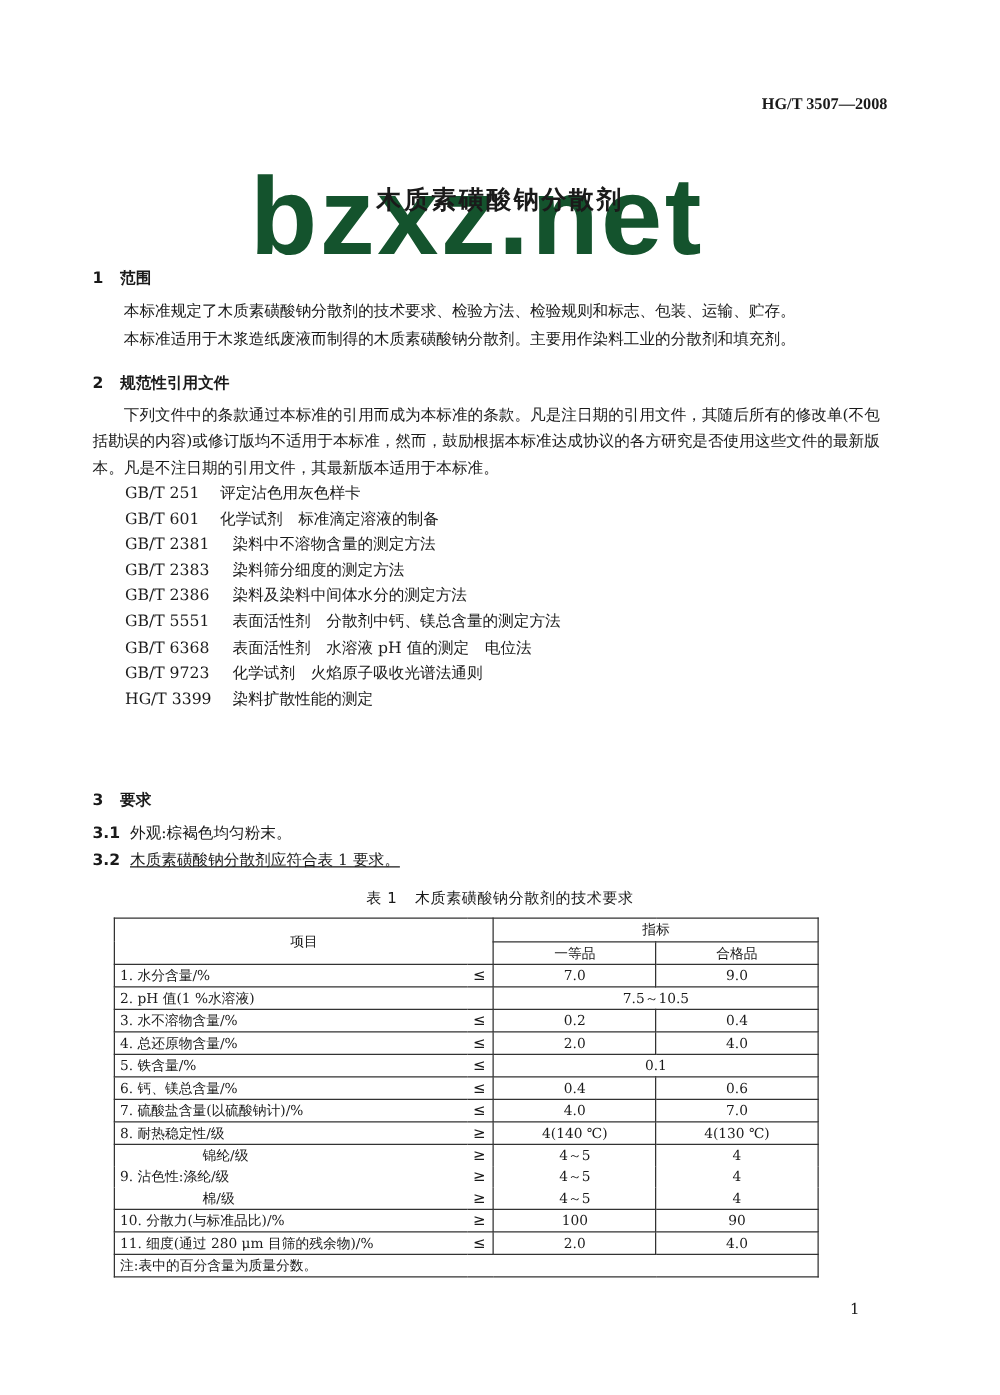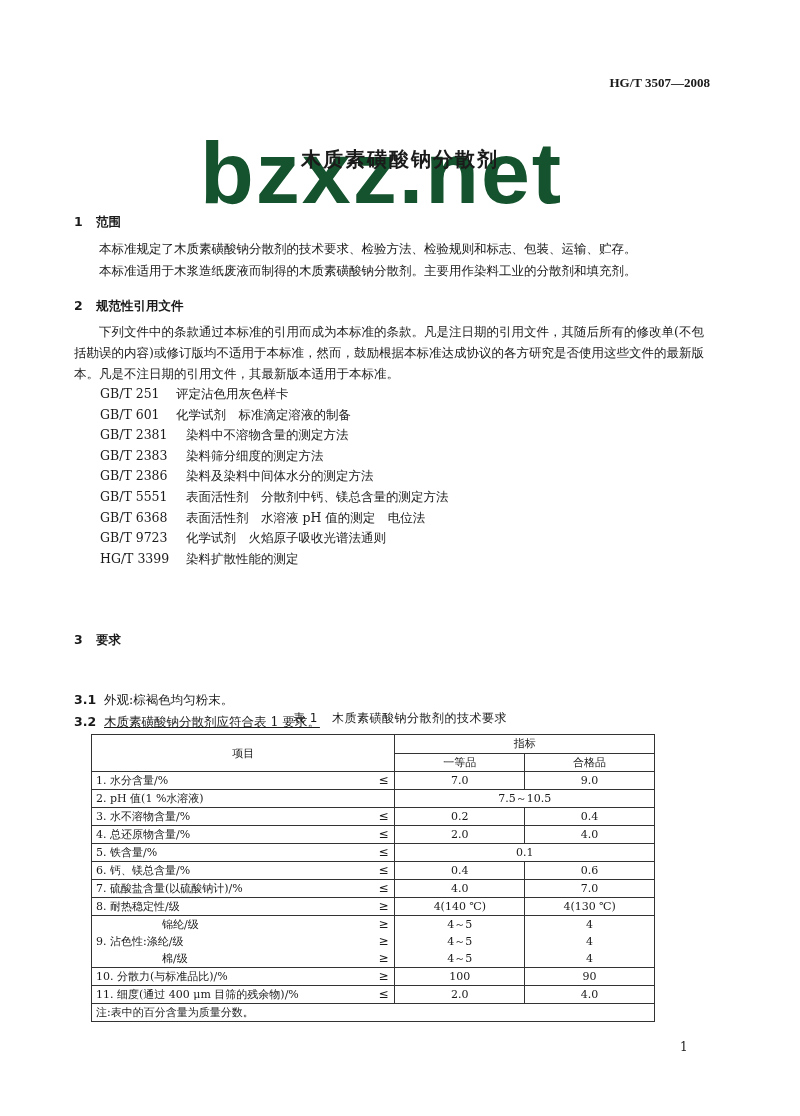--- a/index.html
+++ b/index.html
@@ -26,21 +26,21 @@
   }
   .h1 .num { display: inline-block; width: 22px; }
   .para {
     left: 74px; width: 640px; font-size: 12.5px; line-height: 21px; text-indent: 25px;
   }
   .refs { left: 100px; top: 384px; font-size: 12.5px; line-height: 20.6px; }
   .refs .ref { white-space: nowrap; height: 20.6px; }
   .refs .code { display: inline-block; width: 86px; }
   .refs .code.short { width: 76px; }
   .clause { left: 74px; font-size: 12.5px; line-height: 20px; }
-  .clause .cnum { display: inline-block; width: 30px; font-family: "DejaVu Sans", sans-serif; font-weight: bold; margin-top: 34px; }
+  .clause .cnum { display: inline-block; width: 30px; font-family: "DejaVu Sans", sans-serif; font-weight: bold; }
   .tbl-caption {
     left: 0; top: 710px; width: 800px; text-align: center;
     font-family: "DejaVu Sans", sans-serif; font-weight: normal; font-size: 12px; letter-spacing: 0.5px;
   }
   .tbl-caption .tno { margin-right: 14px; }
   table.spec {
     position: absolute; left: 91px; top: 734px; width: 564px;
     border-collapse: collapse; font-size: 11px; border: 1.6px solid #222;
   }
   table.spec td, table.spec th {
@@ -188,21 +188,21 @@
     <td class="val">4</td>
   </tr>
 
   <tr>
     <td class="item">10. 分散力(与标准品比)/%</td>
     <td class="sym">≥</td>
     <td class="val">100</td>
     <td class="val">90</td>
   </tr>
   <tr>
-    <td class="item">11. 细度(通过 400 μm 目筛的残余物)/%</td>
+    <td class="item">11. 细度(通过 280 μm 目筛的残余物)/%</td>
     <td class="sym">≤</td>
     <td class="val">2.0</td>
     <td class="val">4.0</td>
   </tr>
   <tr>
     <td class="note" colspan="4">注:表中的百分含量为质量分数。</td>
   </tr>
 </tbody>
   </table>
 

